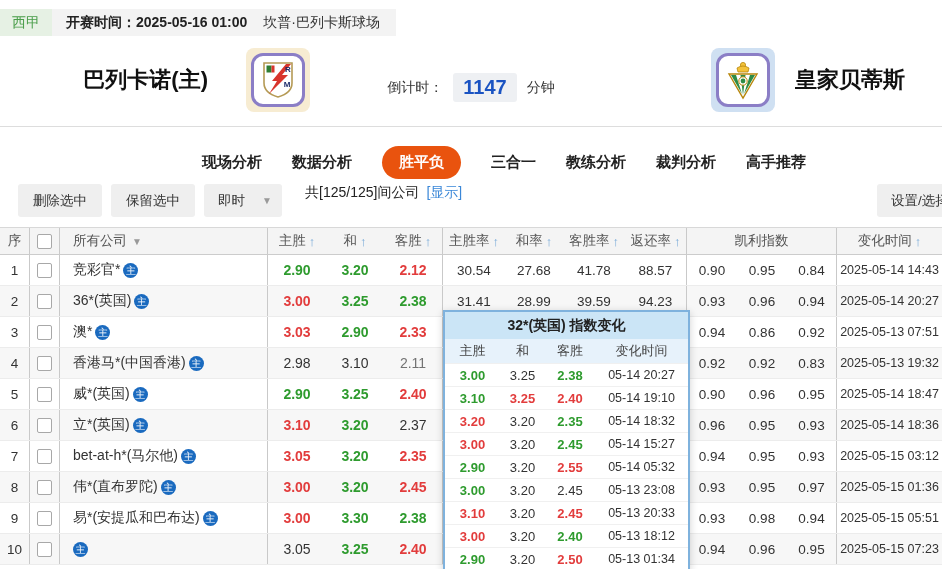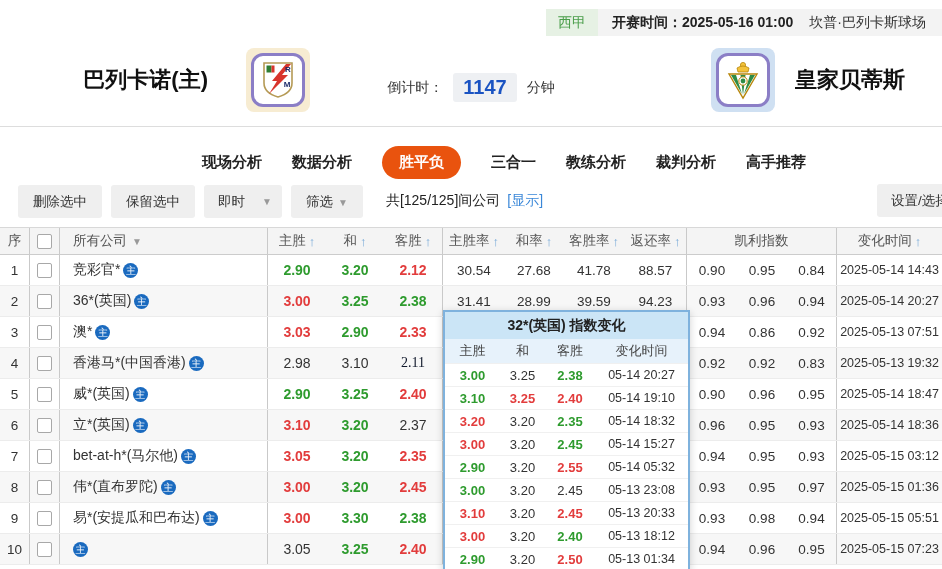--- a/index.html
+++ b/index.html
@@ -2,21 +2,21 @@
 <html><head>
 <meta charset="utf-8">
 <style>
   * { margin:0; padding:0; box-sizing:border-box; }
   html,body { width:942px; height:569px; }
   body {
     position:relative; overflow:hidden; background:#fff;
     font-family:"Liberation Sans","DejaVu Sans",sans-serif; color:#333;
   }
   
-  .top-bar { position:absolute; top:9px; left:0; width:100%; display:flex; justify-content:flex-end; }
+  .top-bar { position:absolute; top:9px; left:0; width:100%; display:flex; justify-content:flex-start; }
   .top-strip { display:flex; align-items:center; background:#f3f3f3; height:27px; padding-right:16px; }
   .league-badge { background:#e6f1e4; color:#4a9e4a; font-size:14px; padding:0 12px; height:27px; line-height:27px; }
   .kickoff { font-weight:bold; color:#222; font-size:14px; margin-left:14px; }
   .venue { font-size:14px; color:#333; margin-left:16px; }
   
   .team { position:absolute; top:46px; height:68px; display:flex; align-items:center; gap:20px; }
   .team-home { left:60px; width:250px; justify-content:flex-end;gap:38px; }
   .team-away { right:8px; width:255px; justify-content:flex-start;padding-left:32px; }
   .team-name { font-size:22px; font-weight:bold; color:#111; white-space:nowrap; }
   .logo-box { width:64px; height:64px; border-radius:8px; display:flex; align-items:center; justify-content:center; flex:0 0 auto; }
@@ -24,21 +24,21 @@
   .logo-box.away { background:#cfe0f2; }
   .logo-inner { width:54px; height:54px; background:#fff; border:3px solid #8b7ec6; border-radius:12px; display:flex; align-items:center; justify-content:center; }
   .countdown { position:absolute; top:73px; left:0; width:100%; display:flex; justify-content:center; align-items:center; gap:10px; }
   .countdown-label,.countdown-unit { font-size:14px; color:#333; }
   .countdown-value { font-size:20px; font-weight:bold; color:#1a53c2; background:#eef0f3; padding:3px 10px; border-radius:3px; }
   
   .nav-tabs { position:absolute; top:126px; left:0; width:100%; border-top:1px solid #ddd; padding:13px 0 0 202px; display:flex; gap:30px; align-items:center; height:58px; }
   .tab { font-size:15px; font-weight:bold; color:#222; cursor:pointer; white-space:nowrap;font-family:Liberation Serif, serif; }
   .tab.active { background:#e9530e; color:#fff; padding:7px 17px; border-radius:17px; }
   
-  .toolbar { position:absolute; top:184px; left:18px; right:0; height:34px; display:flex; align-items:center; }
+  .toolbar { position:absolute; top:184px; left:18px; right:0; height:34px; display:flex; align-items:flex-start; }
   .tbtn { background:#efefef; border:none; border-radius:3px; height:33px; line-height:33px; padding:0 15px; font-size:13.5px; color:#333; margin-right:9px; cursor:pointer; white-space:nowrap; font-family:inherit; }
   .tbtn.instant { width:78px; display:inline-flex; justify-content:space-between; align-items:center; padding:0 10px 0 14px; }
   .caret { color:#999; font-size:10px; margin-left:5px; }
   .company-count { font-size:14px; color:#222; margin-left:14px; }
   .show-link { color:#3a87d8; font-size:14px; margin-left:7px; cursor:pointer; text-decoration:none; }
   .settings-btn { position:absolute; left:877px; top:184px; height:33px; line-height:33px; background:#efefef; border:none; border-radius:3px; padding:0 14px; font-size:13.5px; color:#333; white-space:nowrap; font-family:inherit; }
   
   .odds-table { position:absolute; top:227px; left:0; width:942px; }
   .grid { display:grid; grid-template-columns:30px 30px 208px 58px 58px 59px 62px 58px 62px 62px 50px 50px 50px 105px; align-items:center; }
   .thead { height:28px; background:#f4f4f4; border-top:1px solid #d8d8d8; border-bottom:1px solid #cccccc; font-size:13.5px; color:#555; }
@@ -127,21 +127,20 @@
     <div class="tab">高手推荐</div>
   </div>
 
 <div class="toolbar">
   <button class="tbtn">删除选中</button>
   <button class="tbtn">保留选中</button>
   <button class="tbtn instant">
       <span>即时</span>
       <span class="caret">▼</span>
     </button>
-  <button class="tbtn"><span>筛选</span><span class="caret">▼</span></button>
   <span class="company-count">共[125/125]间公司</span>
   <a class="show-link">[显示]</a>
 </div>
 <button class="settings-btn">设置/选择</button>
 
 <div class="odds-table">
   <div class="thead grid">
       <div class="hc bR">
         <span>序</span>
       </div>
@@ -256,21 +255,21 @@
         <div class="cell num bR">4</div>
         <div class="cell bR">
           <input type="checkbox" style="">
         </div>
         <div class="cell company bR">
           <span>香港马*(中国香港)</span>
           <span class="badge-host">主</span>
         </div>
         <div class="cell odds" style="color: rgb(51, 51, 51);">2.98</div>
         <div class="cell odds" style="color: rgb(51, 51, 51);">3.10</div>
-        <div class="cell odds bR" style="color: #0f172a; font-family: Liberation Serif, serif;">2.11</div>
+        <div class="cell odds bR" style="color: #737373;">2.11</div>
         <div class="cell num"></div>
         <div class="cell num"></div>
         <div class="cell num"></div>
         <div class="cell num bR"></div>
         <div class="cell num">0.92</div>
         <div class="cell num">0.92</div>
         <div class="cell num bR">0.83</div>
         <div class="cell time">2025-05-13 19:32</div>
       </div>
       <div class="trow grid">

